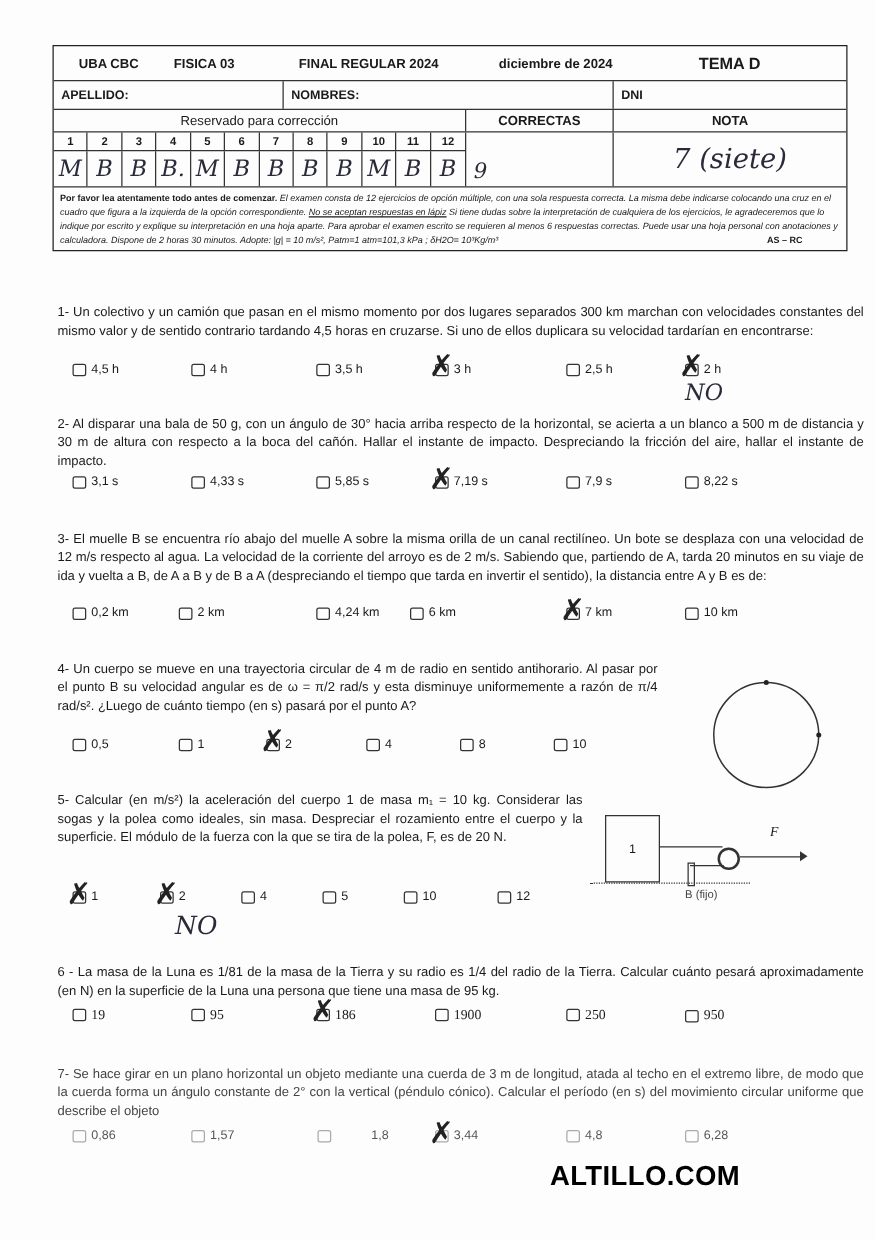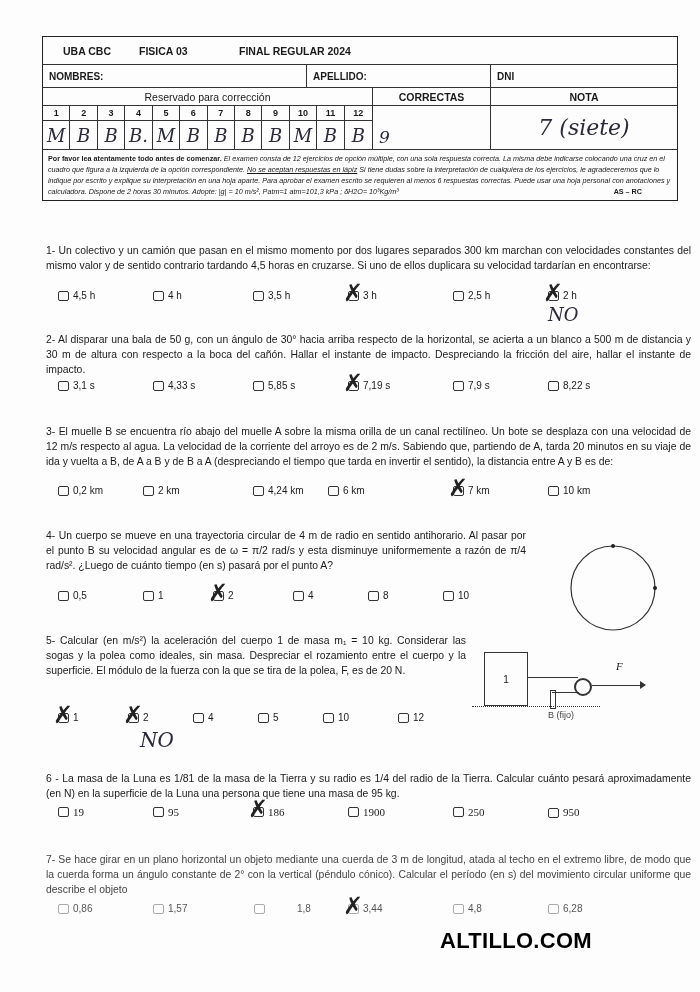--- a/index.html
+++ b/index.html
@@ -38,27 +38,29 @@
 </head>
 <body>
 
 <div class="page">
 
   <div class="hdr">
     <div class="row r1">
       <div class="cell" style="width:90px;padding-left:20px">UBA CBC</div>
       <div class="cell" style="width:100px">FISICA 03</div>
       <div class="cell" style="width:160px">FINAL REGULAR 2024</div>
+      <div class="cell" style="width:160px">diciembre de 2024</div>
+      <div class="cell tema" style="width:120px">TEMA D</div>
     </div>
     <div class="row r2">
+      <div class="cell" style="width:184px">
+          <span>APELLIDO:</span>
+        </div>
       <div class="cell" style="width:264px">
           <span>NOMBRES:</span>
-        </div>
-      <div class="cell" style="width:184px">
-          <span>APELLIDO:</span>
         </div>
       <div class="cell" style="flex:1">
           <span>DNI</span>
         </div>
     </div>
     <div class="row r3">
       <div class="cell" style="width:330px">Reservado para corrección</div>
       <div class="cell b" style="width:118px">CORRECTAS</div>
       <div class="cell b" style="flex:1">NOTA</div>
     </div>

